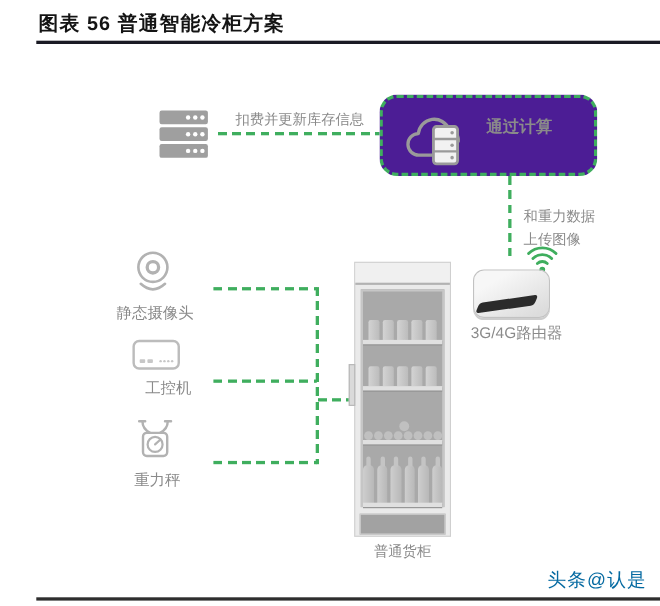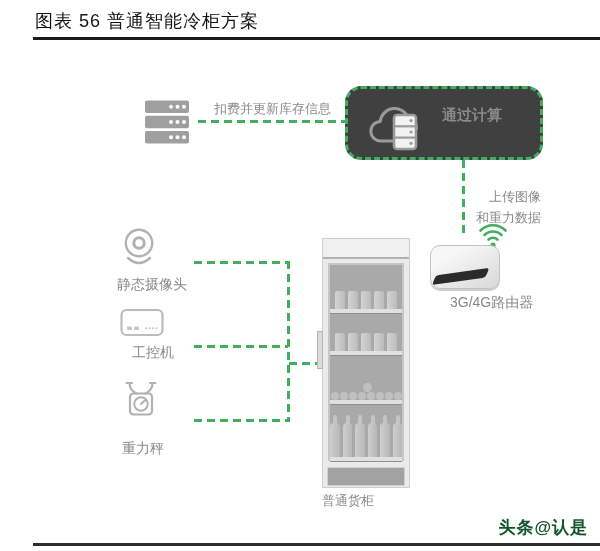--- a/index.html
+++ b/index.html
@@ -8,36 +8,36 @@
     --label-gray:#8a8a8a;
   }
   *{margin:0;padding:0;box-sizing:border-box;}
   html,body{background:#fff;}
   .page{
     position:relative;width:600px;height:551px;background:#ffffff;overflow:hidden;
     font-family:"Liberation Sans","DejaVu Sans",sans-serif;
   }
   
   .title{
-    position:absolute;left:35px;top:9px;font-size:18px;font-weight:400;
+    position:absolute;left:35px;top:9px;font-size:18px;font-weight:700;
     color:#141414;letter-spacing:1px;
   }
   .title-rule{position:absolute;left:33px;top:37px;width:567px;height:3px;background:#1a1a24;}
   
   .dash-h{position:absolute;height:3px;background:repeating-linear-gradient(90deg,var(--green) 0 8px,transparent 8px 13px);}
   .dash-v{position:absolute;width:3px;background:repeating-linear-gradient(180deg,var(--green) 0 8px,transparent 8px 13px);}
   
-  .glabel{position:absolute;color:var(--label-gray);font-size:13px;font-weight:500;white-space:nowrap;text-align:right;}
+  .glabel{position:absolute;color:var(--label-gray);font-size:13px;font-weight:500;white-space:nowrap;}
   .glabel.big{font-size:14px;}
   
   .server-svg{position:absolute;left:144px;top:100px;}
   
   .cloud-box{
     position:absolute;left:345px;top:86px;width:198px;height:74px;
-    background:#404040;border:3px dashed var(--green);border-radius:16px;font-family:Liberation Serif, serif;
+    background:#4c1d95;border:3px dashed var(--green);border-radius:16px;
   }
   .cloud-svg{position:absolute;left:20px;top:11px;}
   .cloud-text{position:absolute;left:94px;top:16px;color:var(--label-gray);
     font-size:15px;font-weight:600;line-height:21px;white-space:nowrap;}
   
   .router{position:absolute;left:430px;top:245px;width:70px;height:44px;}
   .router-body{
     position:absolute;inset:0;border-radius:10px;border:1px solid #c2c2c2;
     background:linear-gradient(150deg,#f7f7f7 25%,#dcdcdc 90%);
     box-shadow:0 2px 0 #cdcdcd;
@@ -64,25 +64,25 @@
   .can{width:10px;height:18px;border-radius:2px 2px 0 0;
     background:linear-gradient(90deg,#d3d3d3,#bcbcbc);}
   .ball{width:8px;height:8px;border-radius:50%;background:#c0c0c0;}
   .ball.top{position:absolute;left:33px;top:-9px;width:9px;height:9px;}
   .bottle{position:relative;width:10px;height:36px;border-radius:4px 4px 1px 1px;
     background:linear-gradient(90deg,#cecece,#b8b8b8);}
   .bottle::before{content:"";position:absolute;top:-8px;left:3px;width:4px;height:9px;
     background:#c4c4c4;border-radius:2px 2px 0 0;}
   .fridge-drawer{position:absolute;left:4px;top:228px;width:78px;height:19px;
     background:#a2a2a2;border:1px solid #d0d0d0;}
-  .fridge-caption{position:absolute;left:322px;top:492px;width:88px;
+  .fridge-caption{position:absolute;left:322px;top:492px;width:88px;text-align:center;
     color:var(--label-gray);font-size:13px;font-weight:500;}
   
-  .watermark{position:absolute;right:12px;top:516px;font-size:17px;font-weight:700;
-    color:#14532d;letter-spacing:1px;text-shadow:1px 1px 0 #fafafa;}
+  .watermark{position:absolute;right:12px;top:516px;font-size:17px;font-weight:400;
+    color:#0369a1;letter-spacing:1px;text-shadow:1px 1px 0 #fafafa;}
   .bottom-rule{position:absolute;left:33px;top:543px;width:567px;height:3px;background:#2e2e2e;}
 </style>
 </head>
 <body>
 
 <div class="page">
 
   <div class="title">图表 56 普通智能冷柜方案</div>
   <div class="title-rule"></div>
 
@@ -115,44 +115,44 @@
       <circle cx="43" cy="32" r="1.6" fill="#9a9a9a"></circle>
       <circle cx="43" cy="43.3" r="1.6" fill="#9a9a9a"></circle>
     </svg>
     <div class="cloud-text">
       <div>通过计算</div>
     </div>
   </div>
 
   <div class="dash-v" style="left:462px;top:160px;height:74px;"></div>
   <div class="glabel" style="left:476px;top:186px;line-height:21px;">
+    <div>和重力数据</div>
     <div>上传图像</div>
-    <div>和重力数据</div>
   </div>
 
   <svg class="wifi-svg" width="30" height="27" viewBox="0 0 30 27">
     <g fill="none" stroke="#3fae5e" stroke-width="2.6" stroke-linecap="round">
       <path d="M10.5 17.5 A6.5 6.5 0 0 1 19.5 17.5"></path>
       <path d="M6.5 13 A12 12 0 0 1 23.5 13"></path>
       <path d="M2.5 8.5 A17.6 17.6 0 0 1 27.5 8.5"></path>
     </g>
     <circle cx="15" cy="23" r="2.6" fill="#3fae5e"></circle>
   </svg>
   <div class="router">
     <div class="router-body"></div>
     <div class="router-slot"></div>
   </div>
-  <div class="glabel big" style="left:428px;top:294px;margin-left:22px;">3G/4G路由器</div>
+  <div class="glabel big" style="left:428px;top:294px;">3G/4G路由器</div>
 
   <svg class="dev-svg" style="left:121px;top:226px;" width="36" height="42" viewBox="0 0 36 42">
     <circle cx="18" cy="17" r="13.2" fill="none" stroke="#b2b2b2" stroke-width="2.4"></circle>
     <circle cx="18" cy="17" r="5.2" fill="none" stroke="#b2b2b2" stroke-width="3"></circle>
     <path d="M7 32 Q18 42 29 32" fill="none" stroke="#b2b2b2" stroke-width="2.4" stroke-linecap="round"></path>
   </svg>
-  <div class="glabel big" style="left:106px;top:276px;margin-left:11px;">静态摄像头</div>
+  <div class="glabel big" style="left:106px;top:276px;">静态摄像头</div>
   <div class="dash-h" style="left:194px;top:261px;width:94px;"></div>
 
   <svg class="dev-svg" style="left:120px;top:307px;" width="44" height="32" viewBox="0 0 44 32">
     <rect x="1.5" y="3" width="41" height="25" rx="5" fill="none" stroke="#bcbcbc" stroke-width="2.2"></rect>
     <rect x="7" y="19.5" width="5" height="3.5" rx="0.8" fill="#c7c7c7"></rect>
     <rect x="14" y="19.5" width="5" height="3.5" rx="0.8" fill="#c7c7c7"></rect>
     <g fill="#c7c7c7">
       <circle cx="26" cy="21.3" r="1.1"></circle>
         <circle cx="29.5" cy="21.3" r="1.1"></circle>
       <circle cx="33" cy="21.3" r="1.1"></circle>
@@ -165,21 +165,21 @@
   <svg class="dev-svg" style="left:121px;top:380px;" width="40" height="44" viewBox="0 0 40 44">
     <g fill="none" stroke="#b2b2b2" stroke-width="2.2" stroke-linecap="round">
       <path d="M5.5 3 L11 3 M29 3 L34.5 3"></path>
       <path d="M8.5 3 C8.5 9 12.5 12 15.5 13.5"></path>
       <path d="M31.5 3 C31.5 9 27.5 12 24.5 13.5"></path>
       <rect x="9" y="13.5" width="22" height="21" rx="3.5"></rect>
       <circle cx="20" cy="24" r="6.8" stroke-width="2"></circle>
       <line x1="20" y1="24" x2="24.4" y2="20" stroke-width="2"></line>
     </g>
   </svg>
-  <div class="glabel big" style="left:122px;top:428px;margin-top:12px;">重力秤</div>
+  <div class="glabel big" style="left:122px;top:428px;">重力秤</div>
   <div class="dash-h" style="left:194px;top:419px;width:94px;"></div>
 
   <div class="dash-v" style="left:287px;top:261px;height:161px;"></div>
   <div class="dash-h" style="left:289px;top:362px;width:33px;"></div>
 
   <div class="fridge">
     <div class="fridge-header"></div>
     <div class="fridge-handle"></div>
     <div class="fridge-door">
       <div class="item-row" style="top:26px;height:18px;">

